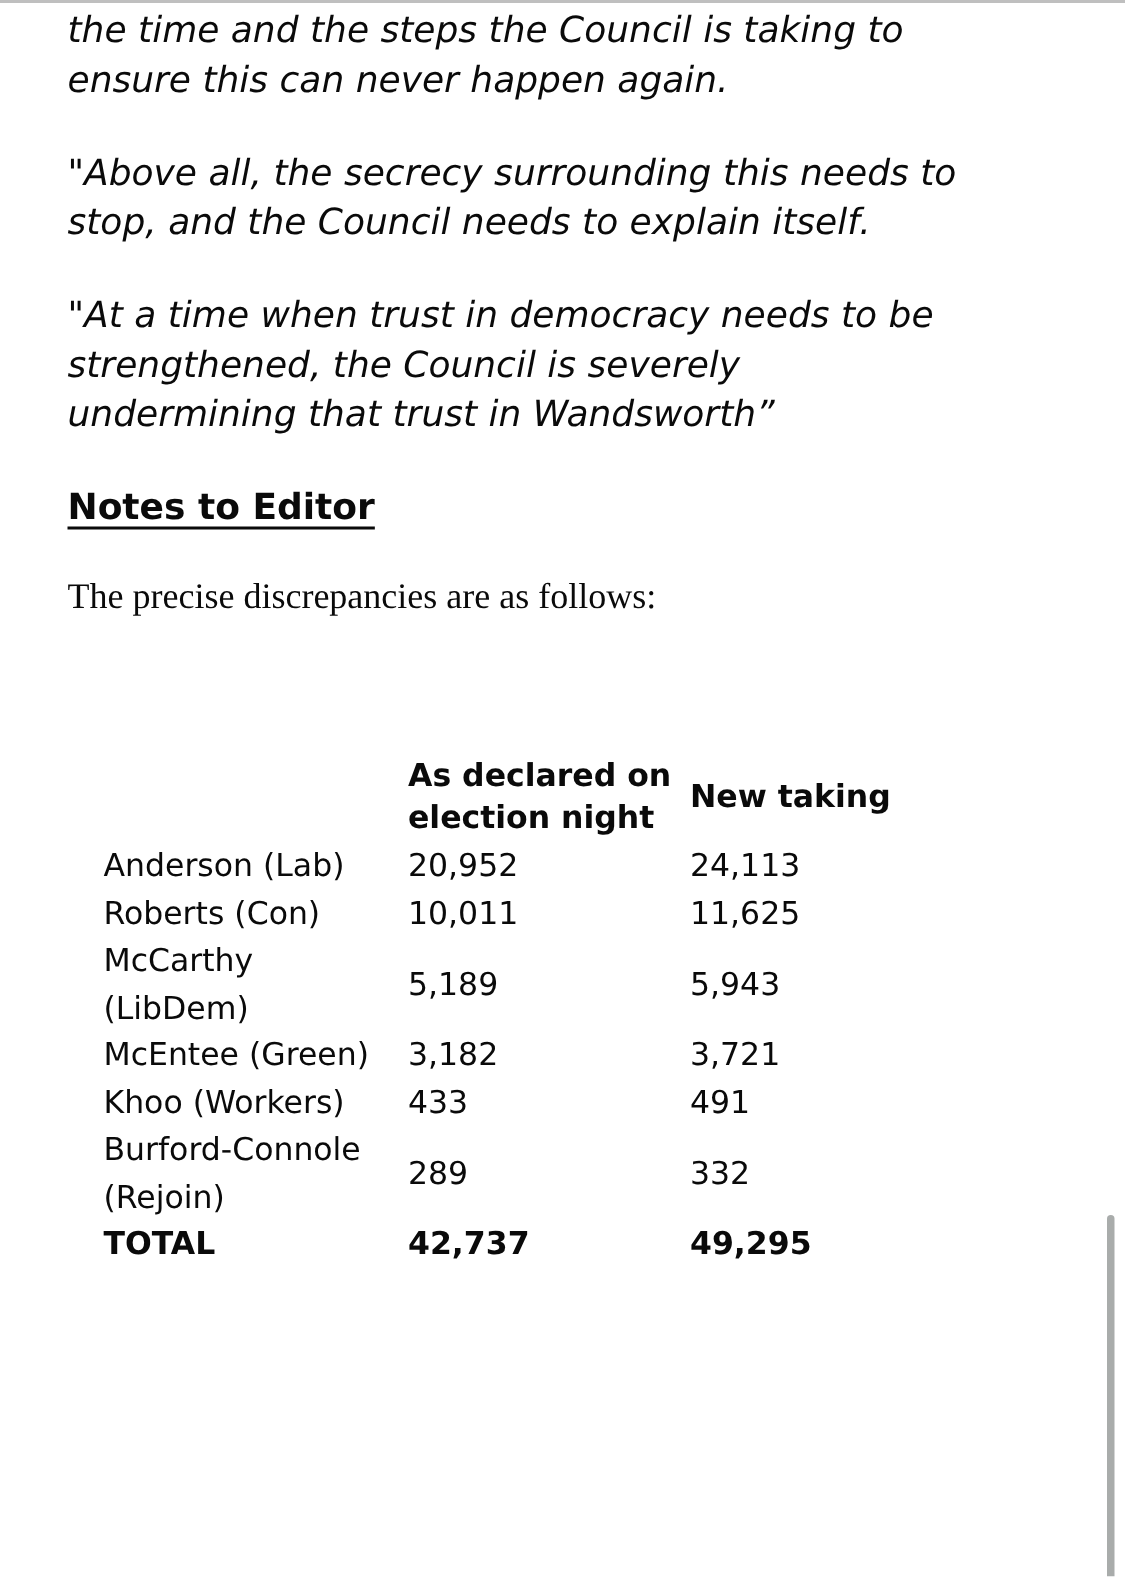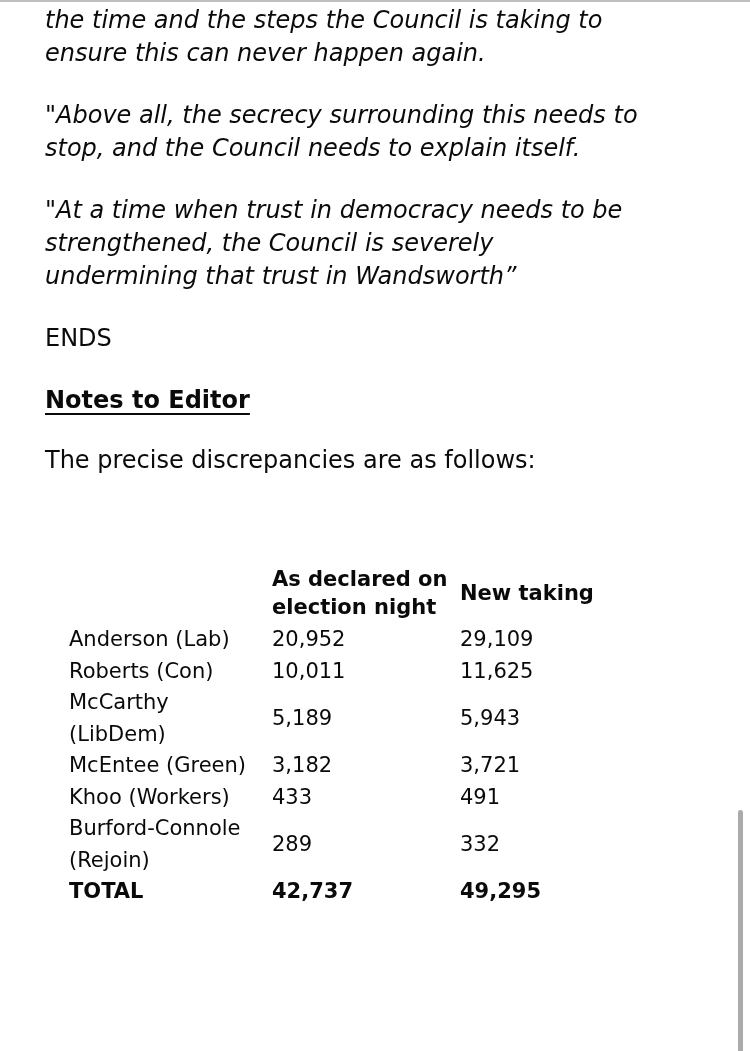--- a/index.html
+++ b/index.html
@@ -47,20 +47,21 @@
     text-decoration-thickness: 2px;
     text-underline-offset: 5px;
     display: inline-block;
   }
   .heading-wrap { margin: 0 0 27px 0; }
   .heading-wrap .notes-heading { margin: 0; }
   .intro-line {
     font-size: 24px;
     line-height: 33px;
     margin: 0;
+    font-family: Liberation Serif, serif;
   }
   table.figures {
     border-collapse: collapse;
     margin: 88px 0 0 24px;
     font-size: 21px;
     table-layout: fixed;
   }
   table.figures col.c1 { width: 203px; }
   table.figures col.c2 { width: 188px; }
   table.figures col.c3 { width: 200px; }
@@ -98,21 +99,20 @@
 <div class="content">
 
   <p class="quote-para">the time and the steps the Council is taking to
 ensure this can never happen again.</p>
   <p class="quote-para">"Above all, the secrecy surrounding this needs to
 stop, and the Council needs to explain itself.</p>
   <p class="quote-para">"At a time when trust in democracy needs to be
 strengthened, the Council is severely
 undermining that trust in Wandsworth”</p>
 
-  <p class="ends-line">ENDS</p>
 
   <div class="heading-wrap">
     <span class="notes-heading">Notes to Editor</span>
   </div>
 
   <p class="intro-line">The precise discrepancies are as follows:</p>
 
   <table class="figures">
     <colgroup>
         <col class="c1">
@@ -124,21 +124,21 @@
         <th></th>
         <th>As declared on
 election night</th>
         <th>New taking</th>
       </tr>
     </thead>
     <tbody>
       <tr>
         <td>Anderson (Lab)</td>
         <td>20,952</td>
-        <td>29,109</td>
+        <td>24,113</td>
       </tr>
       <tr>
         <td>Roberts (Con)</td>
         <td>10,011</td>
         <td>11,625</td>
       </tr>
       <tr>
         <td>McCarthy (LibDem)</td>
         <td>5,189</td>
         <td>5,943</td>

